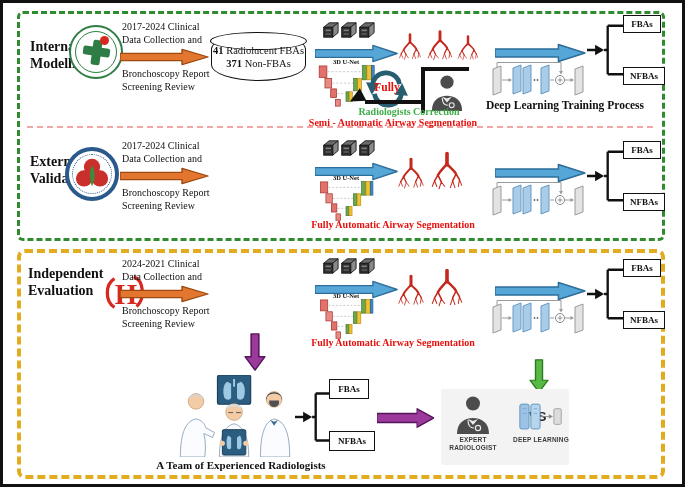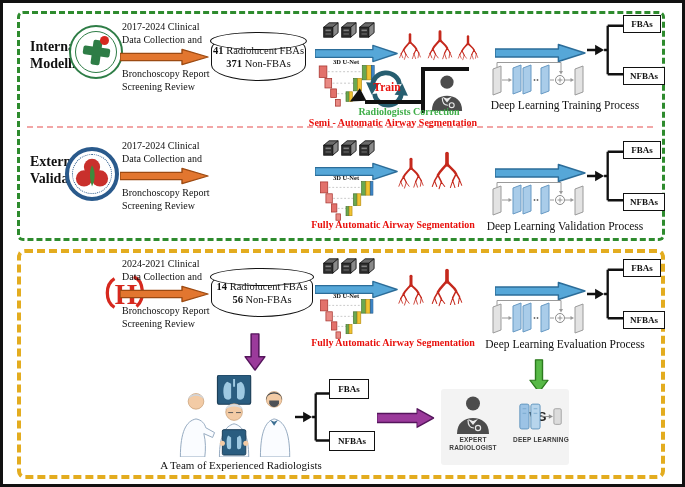--- a/index.html
+++ b/index.html
@@ -17,26 +17,26 @@
   .section-label { font-weight: bold; font-size: 14px; line-height: 17px; }
   .collect { font-size: 10px; line-height: 13px; }
   .cylinder { background:#fff; border: 1.8px solid #111; border-radius: 50% / 16px; }
   .cylinder::before { content:""; position:absolute; top:-1.8px; left:-1.8px; right:-1.8px;
     height: 16px; border: 1.8px solid #111; border-radius: 50%; background: #fff; }
   .cyl-text { position: relative; padding-top: 10px; text-align: center;
     font-size: 10.5px; line-height: 13px; }
   .cyl-text .num { font-weight: bold; }
   .outbox { background:#fff; border: 1.8px solid #111; display:flex; align-items:center;
     justify-content:center; font-size: 9px; font-weight: bold; }
-  .proc-label { font-weight: normal; font-size: 11.5px; text-align: center; }
+  .proc-label { font-weight: bold; font-size: 11.5px; text-align: center; }
   .red-label { color:#e8100c; font-weight:bold; font-size:10px; text-align:center; }
   .green-label { color:#3fae49; font-weight:bold; font-size:10px; text-align:center; }
   .unet-label { font-size: 6.5px; font-weight: bold; text-align: center; }
   .train-label { color:#e8100c; font-weight:bold; font-size:11.5px; text-align:center; }
-  .team-label { font-weight:normal; font-size:11px; text-align:center; }
+  .team-label { font-weight:bold; font-size:11px; text-align:center; }
   svg.arrow-orange { fill:#e2762f; stroke:#9c4a12; }
   svg.arrow-blue   { fill:#56a7d8; stroke:#2c6d99; }
   svg.arrow-purple { fill:#9b3a9b; stroke:#55155c; }
   svg.arrow-greend { fill:#58b947; stroke:#2c7a1e; }
   .logo1 { border-radius:50%; border:2.5px solid #2e7d46; background:#fff; }
   .logo1::before { content:""; position:absolute; inset:4px; border:1px solid #2e7d46; border-radius:50%; }
   .logo1 .v { position:absolute; left:50%; top:25%; width:9px; height:50%; margin-left:-4.5px; background:#2e7d46; border-radius:2px; transform:rotate(8deg); }
   .logo1 .h { position:absolute; top:50%; left:23%; height:9px; width:54%; margin-top:-5px; background:#2e7d46; border-radius:2px; transform:rotate(8deg); }
   .logo1 .dot { position:absolute; right:25%; top:18%; width:9px; height:9px; background:#d6281e; border-radius:50%; }
   .logo2 { border-radius:50%; border:4px solid #2a5a8c; background:#fff; }
@@ -213,21 +213,21 @@
     </svg>
   <svg class="abs" style="left:422px;top:27px;" width="30" height="36" viewBox="0 0 30 40">
       <use href="#sym-tree"></use>
     </svg>
   <svg class="abs" style="left:453px;top:32px;" width="24" height="30" viewBox="0 0 30 40">
       <use href="#sym-tree"></use>
     </svg>
   <svg class="abs" style="left:360px;top:66px;" width="48" height="40" viewBox="0 0 48 42">
       <use href="#sym-train"></use>
     </svg>
-  <div class="abs train-label" style="left:362px;top:78px;width:44px;">Train</div>
+  <div class="abs train-label" style="left:362px;top:78px;width:44px;">Fully</div>
   <div class="abs doctor-frame" style="left:418px;top:64px;width:48px;height:46px;"></div>
   <svg class="abs" style="left:427px;top:70px;" width="34" height="38" viewBox="0 0 36 40">
       <use href="#sym-doctor"></use>
     </svg>
   <div class="abs feedback-bar" style="left:362px;top:97px;width:58px;height:4px;"></div>
   <div class="abs feedback-head" style="left:346px;top:88px;"></div>
   <div class="abs green-label" style="left:316px;top:103px;width:180px;">Radiologists Correction</div>
   <div class="abs red-label" style="left:300px;top:114px;width:180px;">Semi - Automatic Airway Segmentation</div>
   <svg class="abs arrow-blue" style="left:492px;top:40px;" width="92" height="20" viewBox="0 0 90 20" preserveAspectRatio="none">
       <use href="#sym-arrow-h"></use>
@@ -288,53 +288,47 @@
   <svg class="abs" style="left:427px;top:148px;" width="34" height="46" viewBox="0 0 30 40">
       <use href="#sym-tree"></use>
     </svg>
   <div class="abs red-label" style="left:304px;top:216px;width:172px;">Fully Automatic Airway Segmentation</div>
   <svg class="abs arrow-blue" style="left:492px;top:160px;" width="92" height="20" viewBox="0 0 90 20" preserveAspectRatio="none">
       <use href="#sym-arrow-h"></use>
     </svg>
   <svg class="abs" style="left:486px;top:178px;" width="100" height="38" viewBox="0 0 100 38">
       <use href="#sym-nn"></use>
     </svg>
-  <div class="abs proc-label" style="left:476px;top:217px;width:172px;">Deep Learning Validation Process</div>
   <svg class="abs" style="left:584px;top:142px;" width="36" height="62" viewBox="0 0 40 64" preserveAspectRatio="none">
       <use href="#sym-splitter"></use>
     </svg>
   <div class="abs outbox" style="left:620px;top:138px;width:38px;height:18px;">
       <span>FBAs</span>
     </div>
   <div class="abs outbox" style="left:620px;top:190px;width:42px;height:18px;">
       <span>NFBAs</span>
     </div>
 
+  <div class="abs section-label" style="left:25px;top:262px;width:108px;">Independent Evaluation</div>
   <svg class="abs" style="left:100px;top:270px;" width="46" height="40" viewBox="0 0 48 40">
     <path d="M12,35 C2,29 2,11 12,5" stroke="#d6281e" stroke-width="3.4" fill="none"></path>
     <path d="M32,3 C43,7 44,27 35,34" stroke="#d6281e" stroke-width="3.4" fill="none"></path>
     <text x="24" y="31" font-size="30" font-weight="bold" fill="#d6281e" text-anchor="middle">H</text>
   </svg>
   <div class="abs collect" style="left:119px;top:254px;width:92px;">
     <div>2024-2021 Clinical</div>
     <div>Data Collection and</div>
   </div>
   <svg class="abs arrow-orange" style="left:117px;top:282px;" width="90" height="18" viewBox="0 0 90 20" preserveAspectRatio="none">
       <use href="#sym-arrow-h"></use>
     </svg>
   <div class="abs collect" style="left:119px;top:301px;width:92px;">
     <div>Bronchoscopy Report</div>
     <div>Screening Review</div>
   </div>
-  <div class="abs cylinder" style="left:208px;top:266px;width:102px;height:48px;">
-    <div class="cyl-text">
-      <div><span class="num">14</span> <span>Radiolucent FBAs</span></div>
-      <div><span class="num">56</span> <span>Non-FBAs</span></div>
-    </div>
-  </div>
   <svg class="abs" style="left:318px;top:254px;" width="18" height="18" viewBox="0 0 20 20">
       <use href="#sym-cube"></use>
     </svg>
   <svg class="abs" style="left:336px;top:254px;" width="18" height="18" viewBox="0 0 20 20">
       <use href="#sym-cube"></use>
     </svg>
   <svg class="abs" style="left:354px;top:254px;" width="18" height="18" viewBox="0 0 20 20">
       <use href="#sym-cube"></use>
     </svg>
   <svg class="abs arrow-blue" style="left:312px;top:277px;" width="84" height="19" viewBox="0 0 90 20" preserveAspectRatio="none">
@@ -350,21 +344,20 @@
   <svg class="abs" style="left:427px;top:265px;" width="34" height="46" viewBox="0 0 30 40">
       <use href="#sym-tree"></use>
     </svg>
   <div class="abs red-label" style="left:304px;top:334px;width:172px;">Fully Automatic Airway Segmentation</div>
   <svg class="abs arrow-blue" style="left:492px;top:278px;" width="92" height="20" viewBox="0 0 90 20" preserveAspectRatio="none">
       <use href="#sym-arrow-h"></use>
     </svg>
   <svg class="abs" style="left:486px;top:296px;" width="100" height="38" viewBox="0 0 100 38">
       <use href="#sym-nn"></use>
     </svg>
-  <div class="abs proc-label" style="left:476px;top:335px;width:172px;">Deep Learning Evaluation Process</div>
   <svg class="abs" style="left:584px;top:260px;" width="36" height="62" viewBox="0 0 40 64" preserveAspectRatio="none">
       <use href="#sym-splitter"></use>
     </svg>
   <div class="abs outbox" style="left:620px;top:256px;width:38px;height:18px;">
       <span>FBAs</span>
     </div>
   <div class="abs outbox" style="left:620px;top:308px;width:42px;height:18px;">
       <span>NFBAs</span>
     </div>
   <svg class="abs arrow-purple" style="left:241px;top:330px;" width="22" height="38" viewBox="0 0 20 40" preserveAspectRatio="none">

